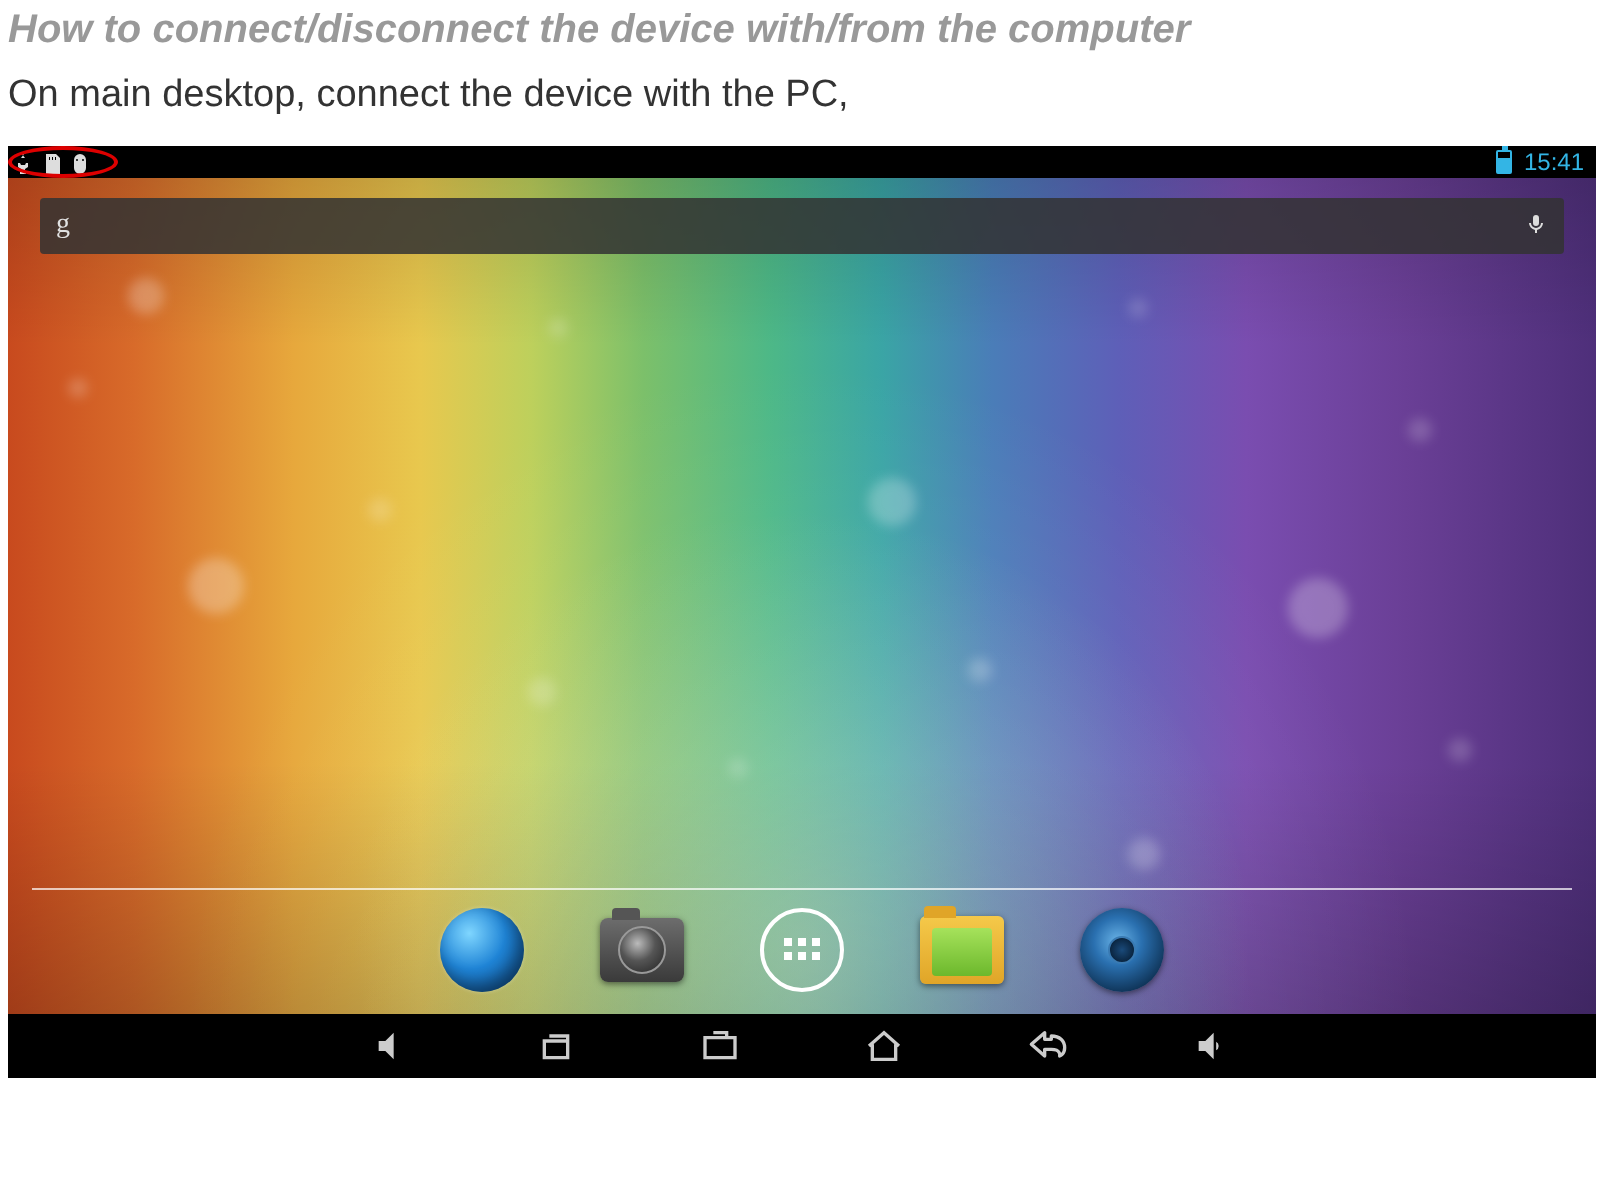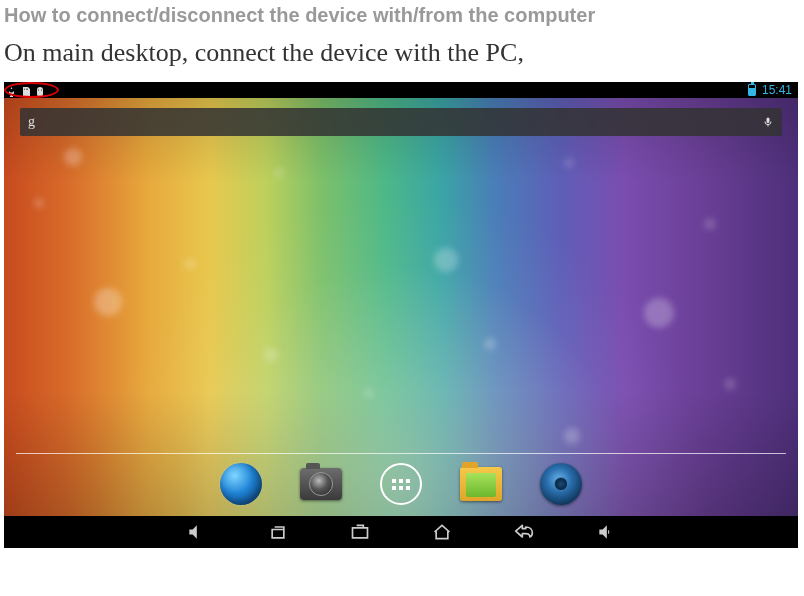--- a/index.html
+++ b/index.html
@@ -6,29 +6,29 @@
     body {
       font-family: Arial, Helvetica, sans-serif;
       width: 804px;
       height: 596px;
       background: #fff;
       overflow: hidden;
     }
     .doc-title {
       font-size: 20px;
       font-weight: bold;
+      font-style: italic;
       color: #999;
       padding: 4px 4px 8px 4px;
     }
     .doc-body {
-      font-size: 26px;
+      font-size: 19px;
       color: #333;
       padding: 0 4px 10px 4px;
       line-height: 1.35;
-      font-family: Liberation Serif, serif;
     }
     .screenshot {
       position: relative;
       width: 794px;
       height: 466px;
       margin: 2px 0 0 4px;
       background: #000;
       overflow: hidden;
     }
     

